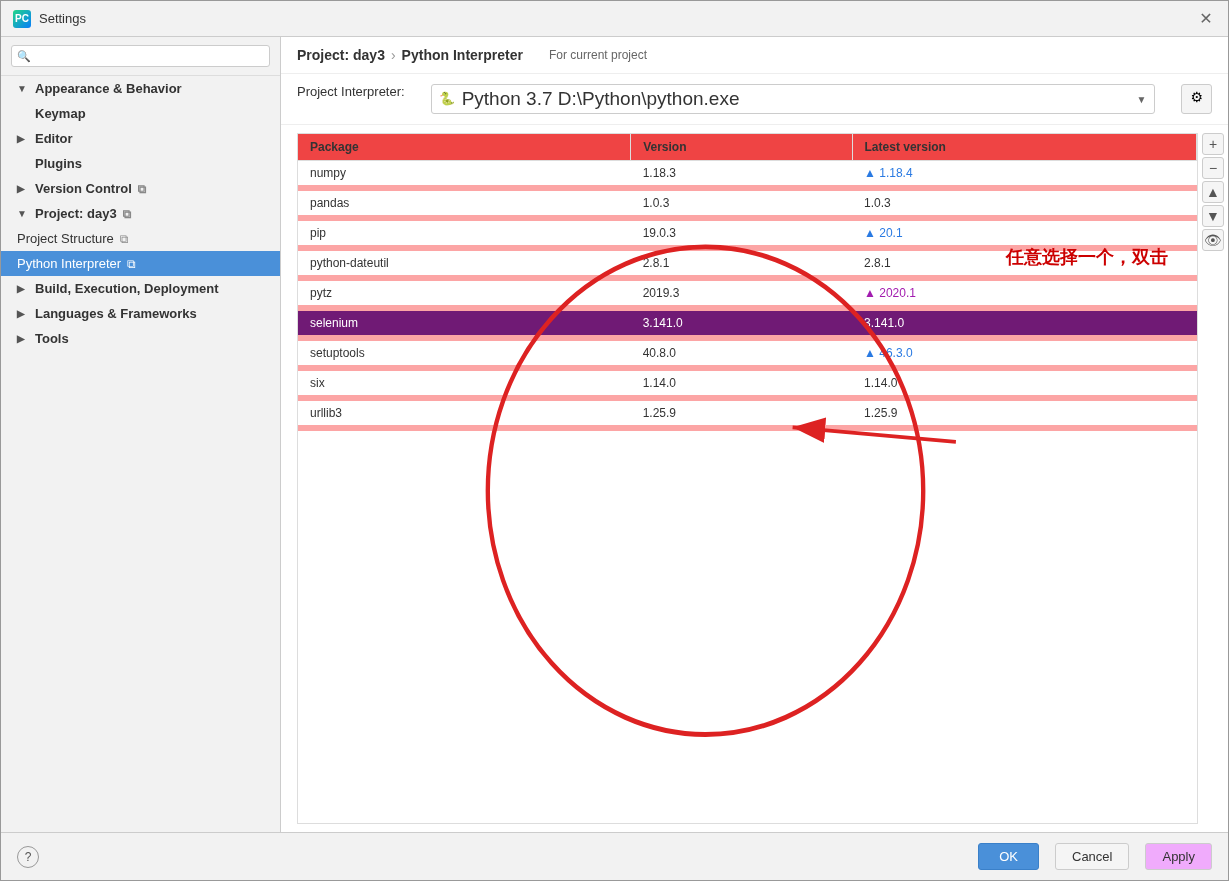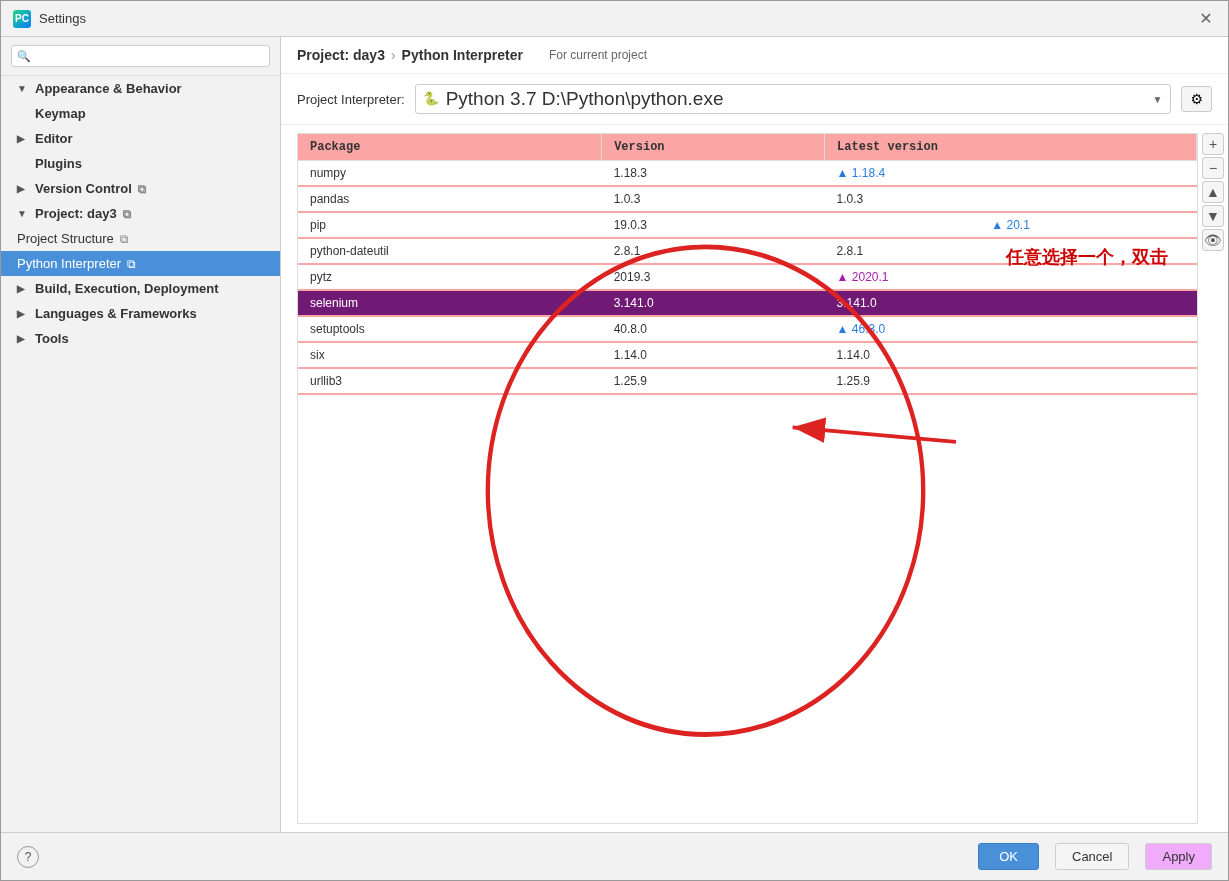--- a/index.html
+++ b/index.html
@@ -161,22 +161,21 @@
     }
     .breadcrumb-link {
       font-size: 12px;
       color: #666;
       margin-left: 20px;
       cursor: pointer;
     }
     .interpreter-bar {
       padding: 10px 16px;
       display: flex;
-      align-items: center;
-      gap: 10px;
+      gap: 26px;
       border-bottom: 1px solid #eee;
       background: white;
     }
     .interpreter-label {
       font-size: 13px;
       color: #333;
       white-space: nowrap;
     }
     .interpreter-select {
       flex: 1;
@@ -221,34 +220,33 @@
       flex: 1;
       overflow-y: auto;
       border: 1px solid #ddd;
       margin: 8px 0 8px 16px;
     }
     table {
       width: 100%;
       border-collapse: collapse;
     }
     thead tr {
-      background: #fca5a5;
+      background: #ef4444;
       border-bottom: 1px solid #ddd;
-      font-family: Liberation Mono, monospace;
     }
     thead th {
       padding: 6px 12px;
       text-align: left;
       font-size: 12px;
       font-weight: 600;
       color: #333;
       border-right: 1px solid #ddd;
     }
     tbody tr {
-      border-bottom: 2px solid #fca5a5;
+      border-bottom: 6px solid #fca5a5;
     }
     tbody tr.selected {
       background: #701a75;
       color: white;
     }
     tbody td {
       padding: 5px 12px;
       font-size: 12px;
       color: #333;
     }
@@ -463,21 +461,21 @@
                   <td style="color: rgb(42, 122, 226);">▲ 1.18.4</td>
                 </tr>
                 <tr>
                   <td>pandas</td>
                   <td>1.0.3</td>
                   <td>1.0.3</td>
                 </tr>
                 <tr>
                   <td>pip</td>
                   <td>19.0.3</td>
-                  <td style="color: rgb(42, 122, 226); text-align: center;">▲ 20.1</td>
+                  <td style="color: rgb(42, 122, 226);">▲ 20.1</td>
                 </tr>
                 <tr>
                   <td>python-dateutil</td>
                   <td>2.8.1</td>
                   <td>2.8.1</td>
                 </tr>
                 <tr>
                   <td>pytz</td>
                   <td>2019.3</td>
                   <td style="color: #a21caf;">▲ 2020.1</td>

